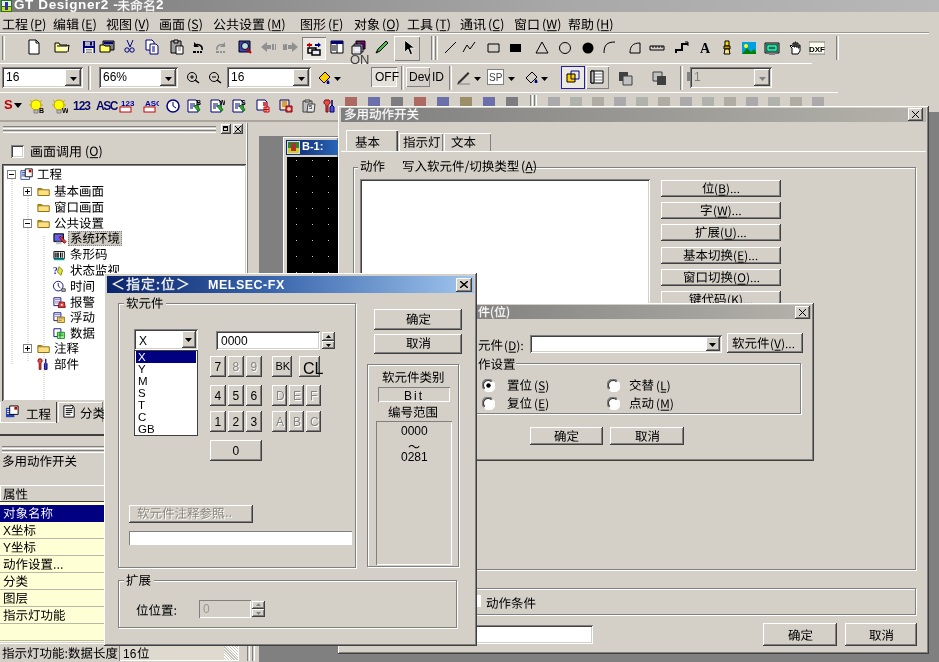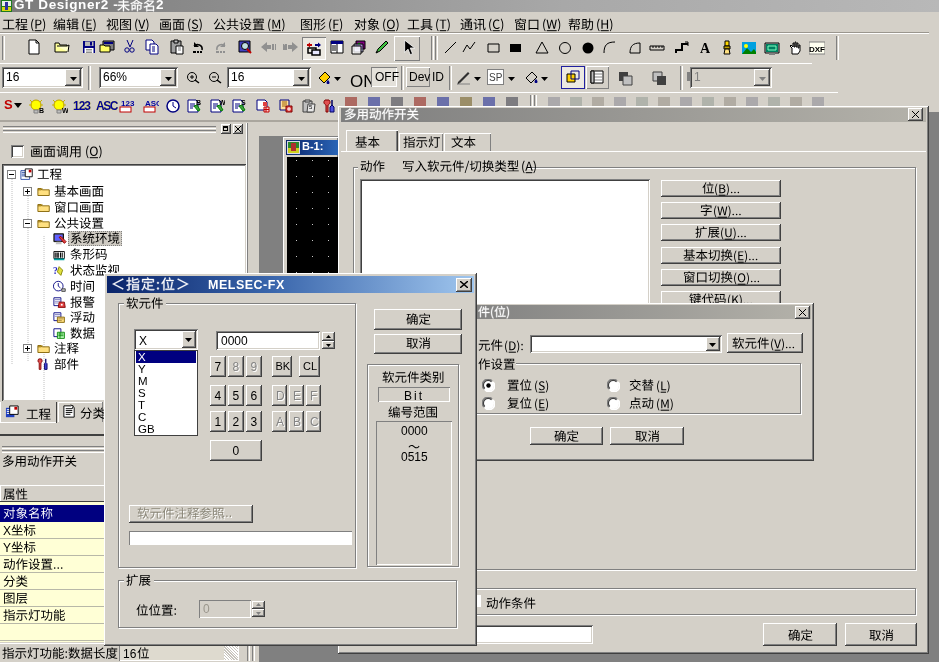--- a/index.html
+++ b/index.html
@@ -452,21 +452,21 @@
       <path d="M0 0h7L3.5 4z" fill="#000"></path>
     </svg>
     <span class="t" style="left:231px;top:70px;font-size:12px;color:#000;">16</span>
     <svg style="left:316px;top:70px" width="16" height="16" viewBox="0 0 16 16">
       <path d="M3 8l6-6 5 5-6 6z" fill="#ffd000" stroke="#000"></path>
       <path d="M12 10c2 2 2 4 0 4s-2-2 0-4z" fill="#000080"></path>
     </svg>
     <svg style="left:334px;top:77px" width="7" height="4" viewBox="0 0 7 4">
       <path d="M0 0h7L3.5 4z" fill="#000"></path>
     </svg>
-    <span class="t" style="left:350px;top:72px;font-size:17px;color:#000000;">ON</span>
+    <span class="t" style="left:350px;top:52px;font-size:13px;color:#404040;">ON</span>
     <div class="" style="left:371px;top:67px;width:26px;height:20px;box-shadow:inset 1px 1px 0 #808080,inset -1px -1px 0 #fff;background:#e4e1da"></div>
     <span class="t" style="left:375px;top:70px;font-size:12px;color:#000;">OFF</span>
     <div class="sep" style="left:401px;top:66px;width:3px;height:24px;"></div>
     <div class="" style="left:406px;top:67px;width:24px;height:20px;box-shadow:inset 1px 1px 0 #fff,inset -1px -1px 0 #808080;background:#d4d0c8"></div>
     <span class="t" style="left:409px;top:70px;font-size:12px;color:#000;">Dev</span>
     <span class="t" style="left:432px;top:70px;font-size:12px;color:#000;">ID</span>
     <div class="sep" style="left:449px;top:66px;width:3px;height:24px;"></div>
     <svg style="left:456px;top:69px" width="16" height="16" viewBox="0 0 16 16">
       <path d="M2 13L12 3l1.5 1.5L4 14z" fill="#303030"></path>
       <path d="M2 13l-.5 2.5L4 14z" fill="#000"></path>
@@ -1259,21 +1259,21 @@
       <span class="t" style="left:110.5px;top:86.5px;font-size:12px;color:#000;">7</span>
       <div class="btn" style="left:124px;top:83px;width:16px;height:21px;"></div>
       <span class="t" style="left:129.5px;top:87.5px;font-size:12px;color:#fff;">8</span>
       <span class="t" style="left:128.5px;top:86.5px;font-size:12px;color:#848484;">8</span>
       <div class="btn" style="left:142px;top:83px;width:16px;height:21px;"></div>
       <span class="t" style="left:147.5px;top:87.5px;font-size:12px;color:#fff;">9</span>
       <span class="t" style="left:146.5px;top:86.5px;font-size:12px;color:#848484;">9</span>
       <div class="btn" style="left:168px;top:83px;width:20px;height:21px;"></div>
       <span class="t" style="left:171.5px;top:86.5px;font-size:11px;color:#000;">BK</span>
       <div class="btn" style="left:195px;top:83px;width:21px;height:21px;"></div>
-      <span class="t" style="left:199px;top:86.5px;font-size:11px;color:#000;">CL</span>
+      <span class="t" style="left:199px;top:86.5px;font-size:16px;color:#000;">CL</span>
       <div class="btn" style="left:106px;top:112px;width:16px;height:21px;"></div>
       <span class="t" style="left:110.5px;top:115.5px;font-size:12px;color:#000;">4</span>
       <div class="btn" style="left:124px;top:112px;width:16px;height:21px;"></div>
       <span class="t" style="left:128.5px;top:115.5px;font-size:12px;color:#000;">5</span>
       <div class="btn" style="left:142px;top:112px;width:16px;height:21px;"></div>
       <span class="t" style="left:146.5px;top:115.5px;font-size:12px;color:#000;">6</span>
       <div class="btn" style="left:168px;top:112px;width:15px;height:21px;"></div>
       <span class="t" style="left:173px;top:116.5px;font-size:12px;color:#fff;">D</span>
       <span class="t" style="left:172px;top:115.5px;font-size:12px;color:#848484;">D</span>
       <div class="btn" style="left:185px;top:112px;width:15px;height:21px;"></div>
@@ -1301,21 +1301,21 @@
       <span class="t" style="left:128.5px;top:170.5px;font-size:12px;color:#000;">0</span>
       <div class="btn" style="left:25px;top:232px;width:124px;height:18px;"></div>
       <div class="in2" style="left:25px;top:258px;width:223px;height:14px;"></div>
       <div class="btn" style="left:270px;top:36px;width:88px;height:21px;"></div>
       <div class="btn" style="left:270px;top:61px;width:88px;height:20px;"></div>
       <div class="grv" style="left:263px;top:91px;width:92px;height:203px;"></div>
       <div class="" style="left:274px;top:114px;width:72px;height:15px;box-shadow:inset 1px 1px 0 #808080,inset -1px -1px 0 #fff;background:#d4d0c8"></div>
       <span class="t" style="left:300px;top:116px;font-size:12px;color:#000;letter-spacing:2px">Bit</span>
       <div class="" style="left:272px;top:148px;width:76px;height:144px;box-shadow:inset 1px 1px 0 #808080,inset -1px -1px 0 #fff;background:#d4d0c8"></div>
       <span class="t" style="left:297px;top:151px;font-size:12px;color:#000;">0000</span>
-      <span class="t" style="left:297px;top:177px;font-size:12px;color:#000;">0515</span>
+      <span class="t" style="left:297px;top:177px;font-size:12px;color:#000;">0281</span>
       <div class="grv" style="left:14px;top:307px;width:339px;height:48px;"></div>
       <div class="" style="left:20px;top:301px;width:30px;height:12px;background:#d4d0c8"></div>
       <div class="" style="left:95px;top:327px;width:52px;height:18px;box-shadow:inset 1px 1px 0 #808080,inset -1px -1px 0 #fff;background:#d4d0c8"></div>
       <span class="t" style="left:99px;top:329px;font-size:12px;color:#9a968c;">0</span>
       <div class="btn" style="left:148px;top:328px;width:13px;height:8px;"></div>
       <svg style="left:152px;top:330px" width="5" height="3" viewBox="0 0 5 3">
         <path d="M0 3h5L2.5 0z" fill="#808080"></path>
       </svg>
       <div class="btn" style="left:148px;top:336px;width:13px;height:8px;"></div>
       <svg style="left:152px;top:339px" width="5" height="3" viewBox="0 0 5 3">

